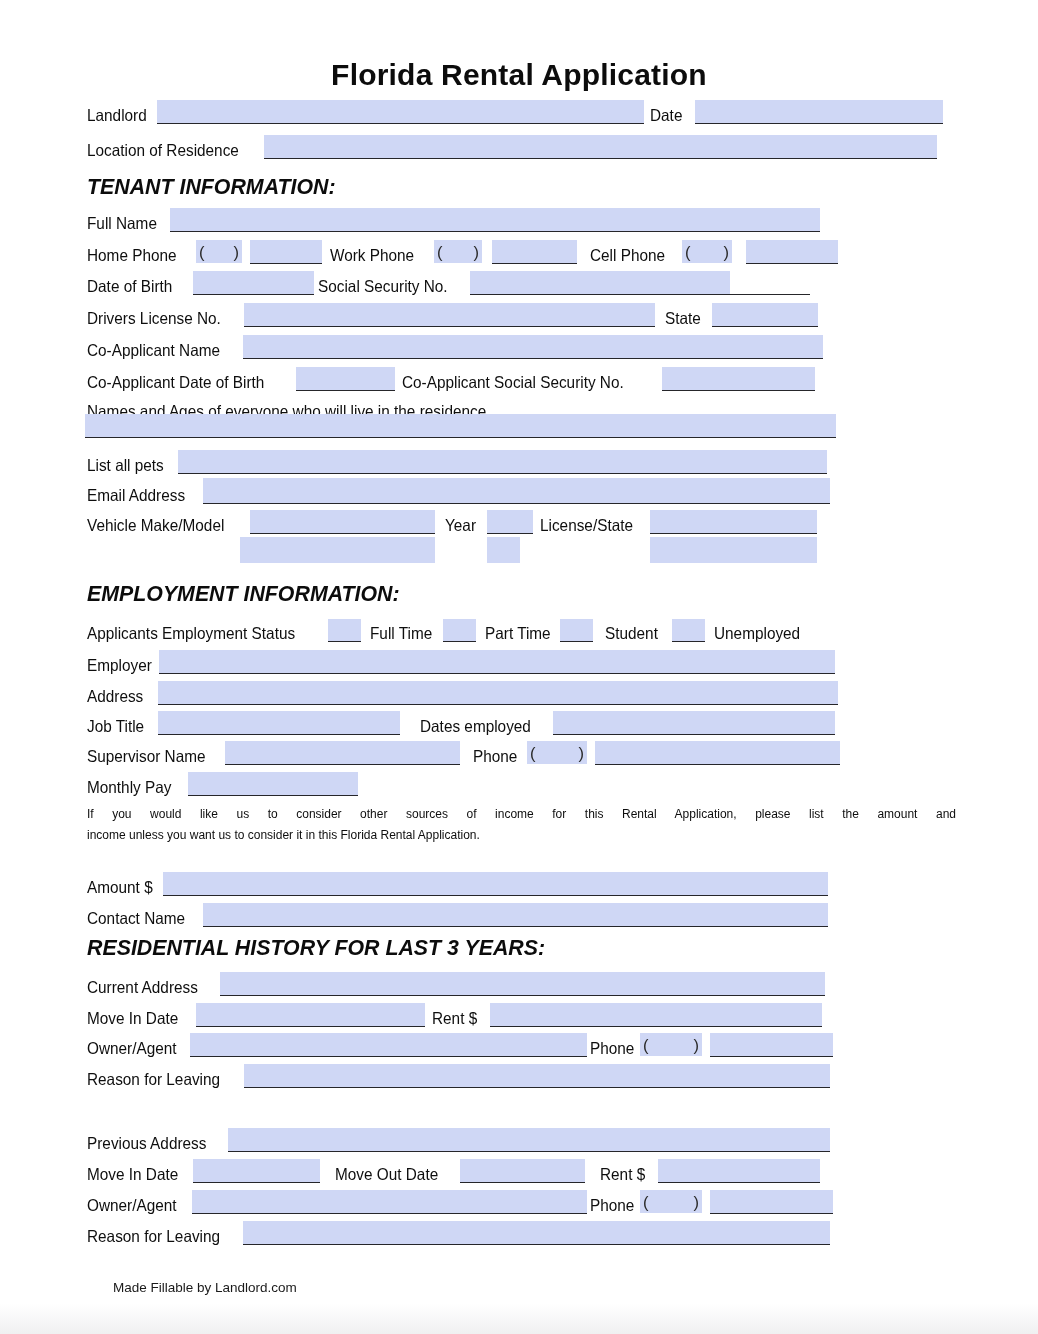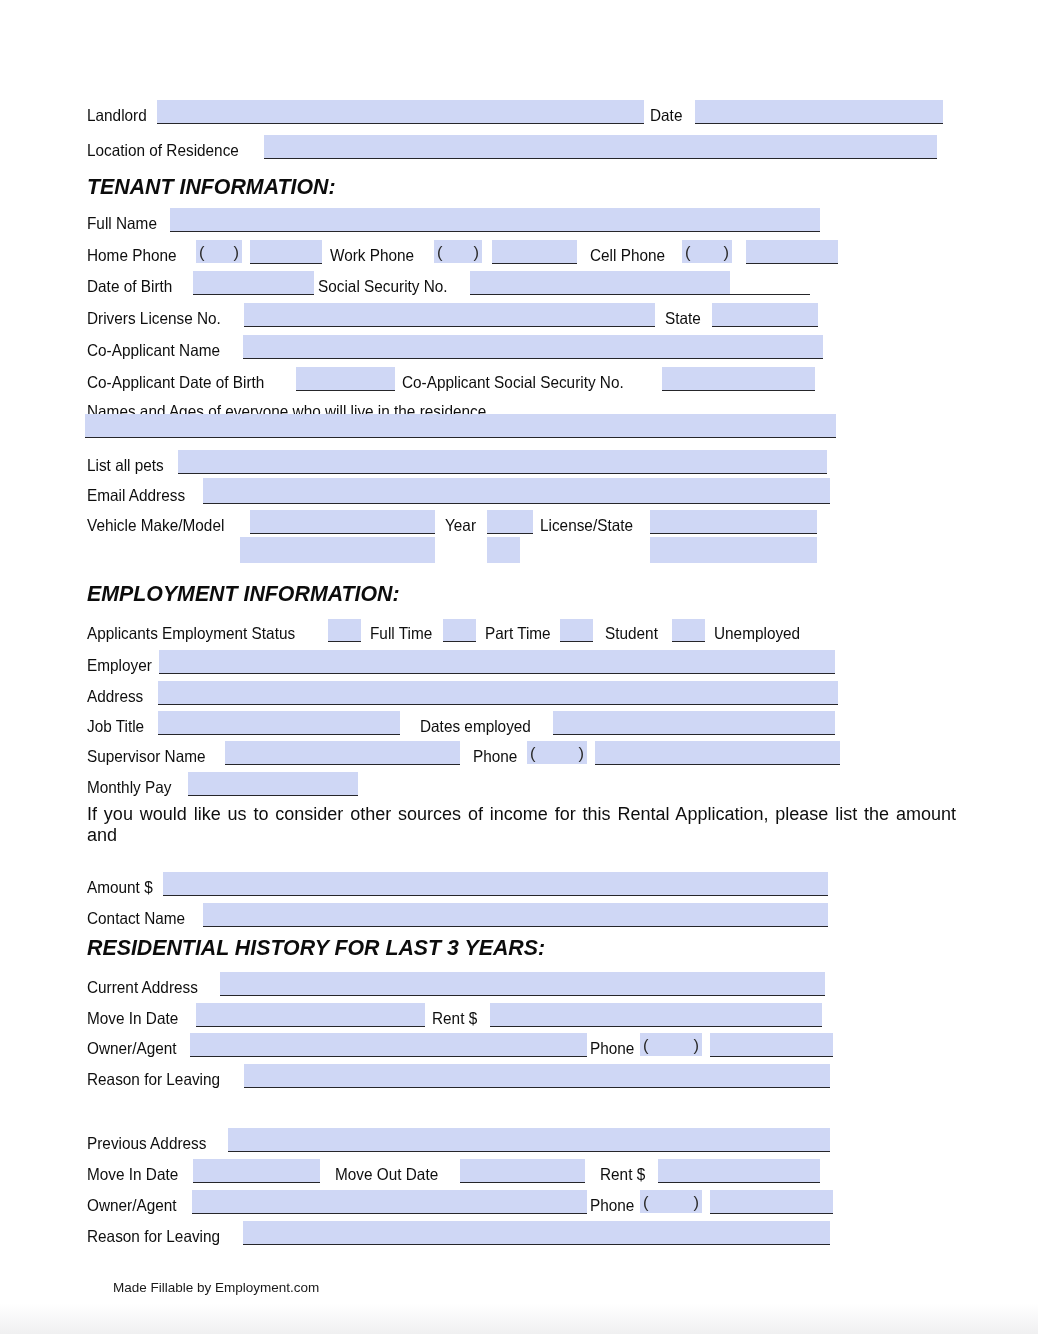--- a/index.html
+++ b/index.html
@@ -46,38 +46,39 @@
     padding:0 3px; box-sizing:border-box;
     color:#2a2a2a;
   }
   .chk {
     position:absolute; height:22px; width:33px;
     background:#cfd7f5;
     border-bottom:1.6px solid #26262a;
   }
   .para {
     position:absolute; left:87px; width:869px;
-    font-size:18px; line-height:20.5px; color:#0e0e0e;
+    font-size:12px; line-height:20.5px; color:#0e0e0e;
   }
   .para .just { text-align:justify; text-align-last:justify; }
   .para .left { text-align:left; }
   .footer {
     position:absolute; left:113px; top:1280px;
     font-size:13.5px; color:#1a1a1a;
   }
   .bottom-fade {
     position:absolute; left:0; bottom:0; width:1038px; height:30px;
     background:linear-gradient(to bottom, #ffffff, #f0f0f1);
   }
 </style>
 </head>
 <body>
 
 <div class="page">
 
+  <div class="title">Florida Rental Application</div>
 
   <span class="lbl" style="left:87px; top:103px;">Landlord</span>
   <span class="fld" style="left:157px; top:100px; width:487px;"></span>
   <span class="lbl" style="left:650px; top:103px;">Date</span>
   <span class="fld" style="left:695px; top:100px; width:248px;"></span>
 
   <span class="lbl" style="left:87px; top:138px;">Location of Residence</span>
   <span class="fld" style="left:264px; top:135px; width:673px;"></span>
 
   <span class="h2" style="left:87px; top:174px;">TENANT INFORMATION:</span>
@@ -174,20 +175,21 @@
       <span>(</span>
       <span>)</span>
     </span>
   <span class="fld" style="left:595px; top:741px; width:245px;"></span>
 
   <span class="lbl" style="left:87px; top:775px;">Monthly Pay</span>
   <span class="fld" style="left:188px; top:772px; width:170px;"></span>
 
   <div class="para" style="top:804px;">
     <div class="just">If you would like us to consider other sources of income for this Rental Application, please list the amount and</div>
+    <div class="left">income unless you want us to consider it in this Florida Rental Application.</div>
   </div>
 
   <span class="lbl" style="left:87px; top:875px;">Amount $</span>
   <span class="fld" style="left:163px; top:872px; width:665px;"></span>
 
   <span class="lbl" style="left:87px; top:906px;">Contact Name</span>
   <span class="fld" style="left:203px; top:903px; width:625px;"></span>
 
   <span class="h2" style="left:87px; top:935px;">RESIDENTIAL HISTORY FOR LAST 3 YEARS:</span>
 
@@ -226,17 +228,17 @@
   <span class="lbl" style="left:590px; top:1193px;">Phone</span>
   <span class="parenbox" style="left:640px; top:1190px; width:62px;">
       <span>(</span>
       <span>)</span>
     </span>
   <span class="fld" style="left:710px; top:1190px; width:123px;"></span>
 
   <span class="lbl" style="left:87px; top:1224px;">Reason for Leaving</span>
   <span class="fld" style="left:243px; top:1221px; width:587px;"></span>
 
-  <div class="footer">Made Fillable by Employment.com</div>
+  <div class="footer">Made Fillable by Landlord.com</div>
 
   <div class="bottom-fade"></div>
 
 </div>
 
 </body></html>

